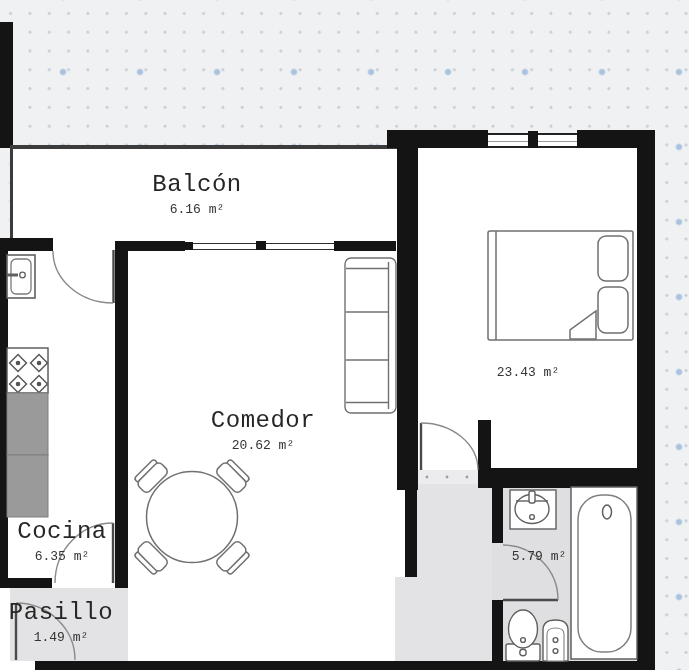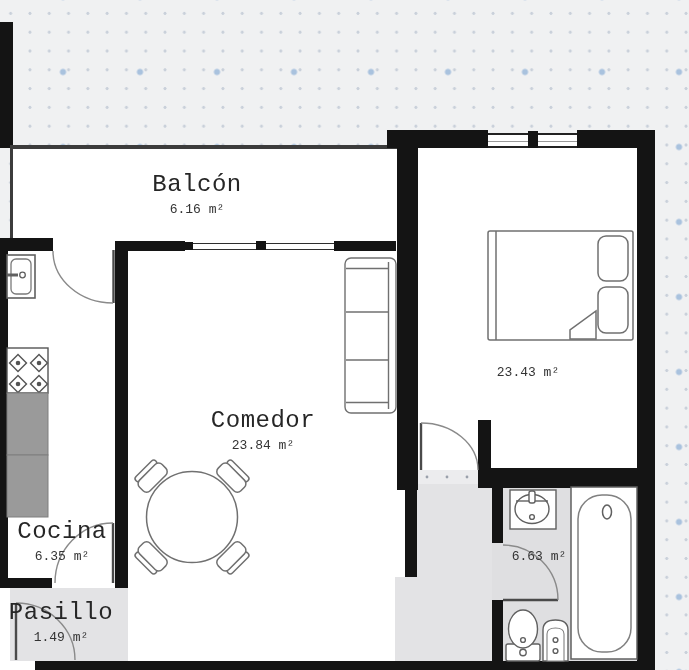--- a/index.html
+++ b/index.html
@@ -191,30 +191,30 @@
         <circle cx="467" cy="477" r="1.4"></circle>
     </g>
   </svg>
 
   <div class="abs room-label" style="left:97px;top:172px;">
     <span class="rname">Balcón</span>
     <span class="rarea">6.16 m²</span>
   </div>
   <div class="abs room-label" style="left:163px;top:408px;">
     <span class="rname">Comedor</span>
-    <span class="rarea">23.84 m²</span>
+    <span class="rarea">20.62 m²</span>
   </div>
   <div class="abs room-label" style="left:428px;top:361px;">
     <span class="rarea">23.43 m²</span>
   </div>
   <div class="abs room-label" style="left:-38px;top:519px;">
     <span class="rname">Cocina</span>
     <span class="rarea">6.35 m²</span>
   </div>
   <div class="abs room-label" style="left:439px;top:545px;">
-    <span class="rarea">6.63 m²</span>
+    <span class="rarea">5.79 m²</span>
   </div>
   <div class="abs room-label" style="left:-39px;top:600px;">
     <span class="rname">Pasillo</span>
     <span class="rarea">1.49 m²</span>
   </div>
 
 </div>
 
 </body></html>

